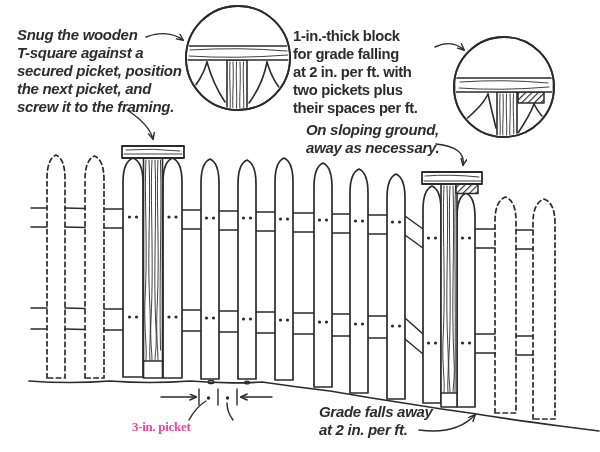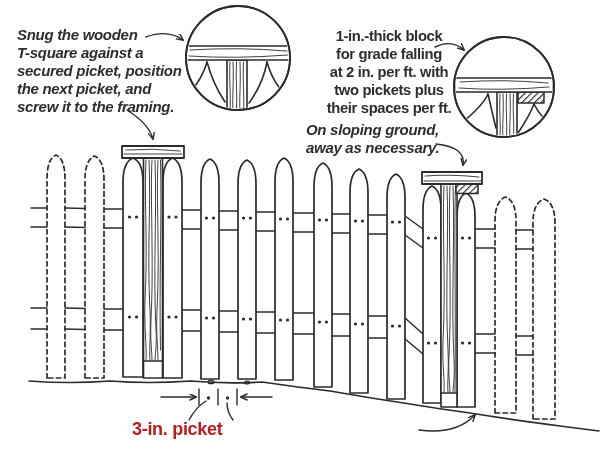--- a/index.html
+++ b/index.html
@@ -17,25 +17,26 @@
     white-space:pre-line;
     color:#2d2d2d;
     font-size:15px;
     line-height:18px;
     font-weight:600;
     letter-spacing:-0.3px;
   }
   .italic{font-style:italic;}
   .dim-label{
     position:absolute;
-    color:#b91c1c;
-    font-size:18px;
+    color:#ec4899;
+    font-size:13px;
     font-weight:600;
     letter-spacing:-0.3px;
     white-space:nowrap;
+    font-family:Liberation Serif, serif;
   }
   #block-note{letter-spacing:-0.35px;font-size:14.8px;}
 </style>
 </head>
 <body>
 
 <div class="stage">
 
 <svg class="art" width="600" height="452" viewBox="0 0 600 452" stroke-linecap="round" stroke-linejoin="round">
   <defs>
@@ -283,26 +284,28 @@
     <path d="M233,420 Q227,412 227,403"></path>
   </g>
 </svg>
 
 <div class="note italic" id="snug-note" style="left:17px;top:26px;width:190px;">Snug the wooden
 T-square against a
 secured picket, position
 the next picket, and
 screw it to the framing.</div>
 
-<div class="note" id="block-note" style="left:309px;top:27px;width:160px;text-align:center;">1-in.-thick block
+<div class="note" id="block-note" style="left:293px;top:27px;width:160px;">1-in.-thick block
 for grade falling
 at 2 in. per ft. with
 two pickets plus
 their spaces per ft.</div>
 
 <div class="note italic" id="sloping-note" style="left:306px;top:121px;width:170px;">On sloping ground,
 away as necessary.</div>
 
+<div class="note italic" id="grade-note" style="left:319px;top:403px;width:140px;">Grade falls away
+at 2 in. per ft.</div>
 
 <div class="dim-label" style="left:132px;top:419px;">3-in. picket</div>
 
 
 </div>
 
 </body></html>

